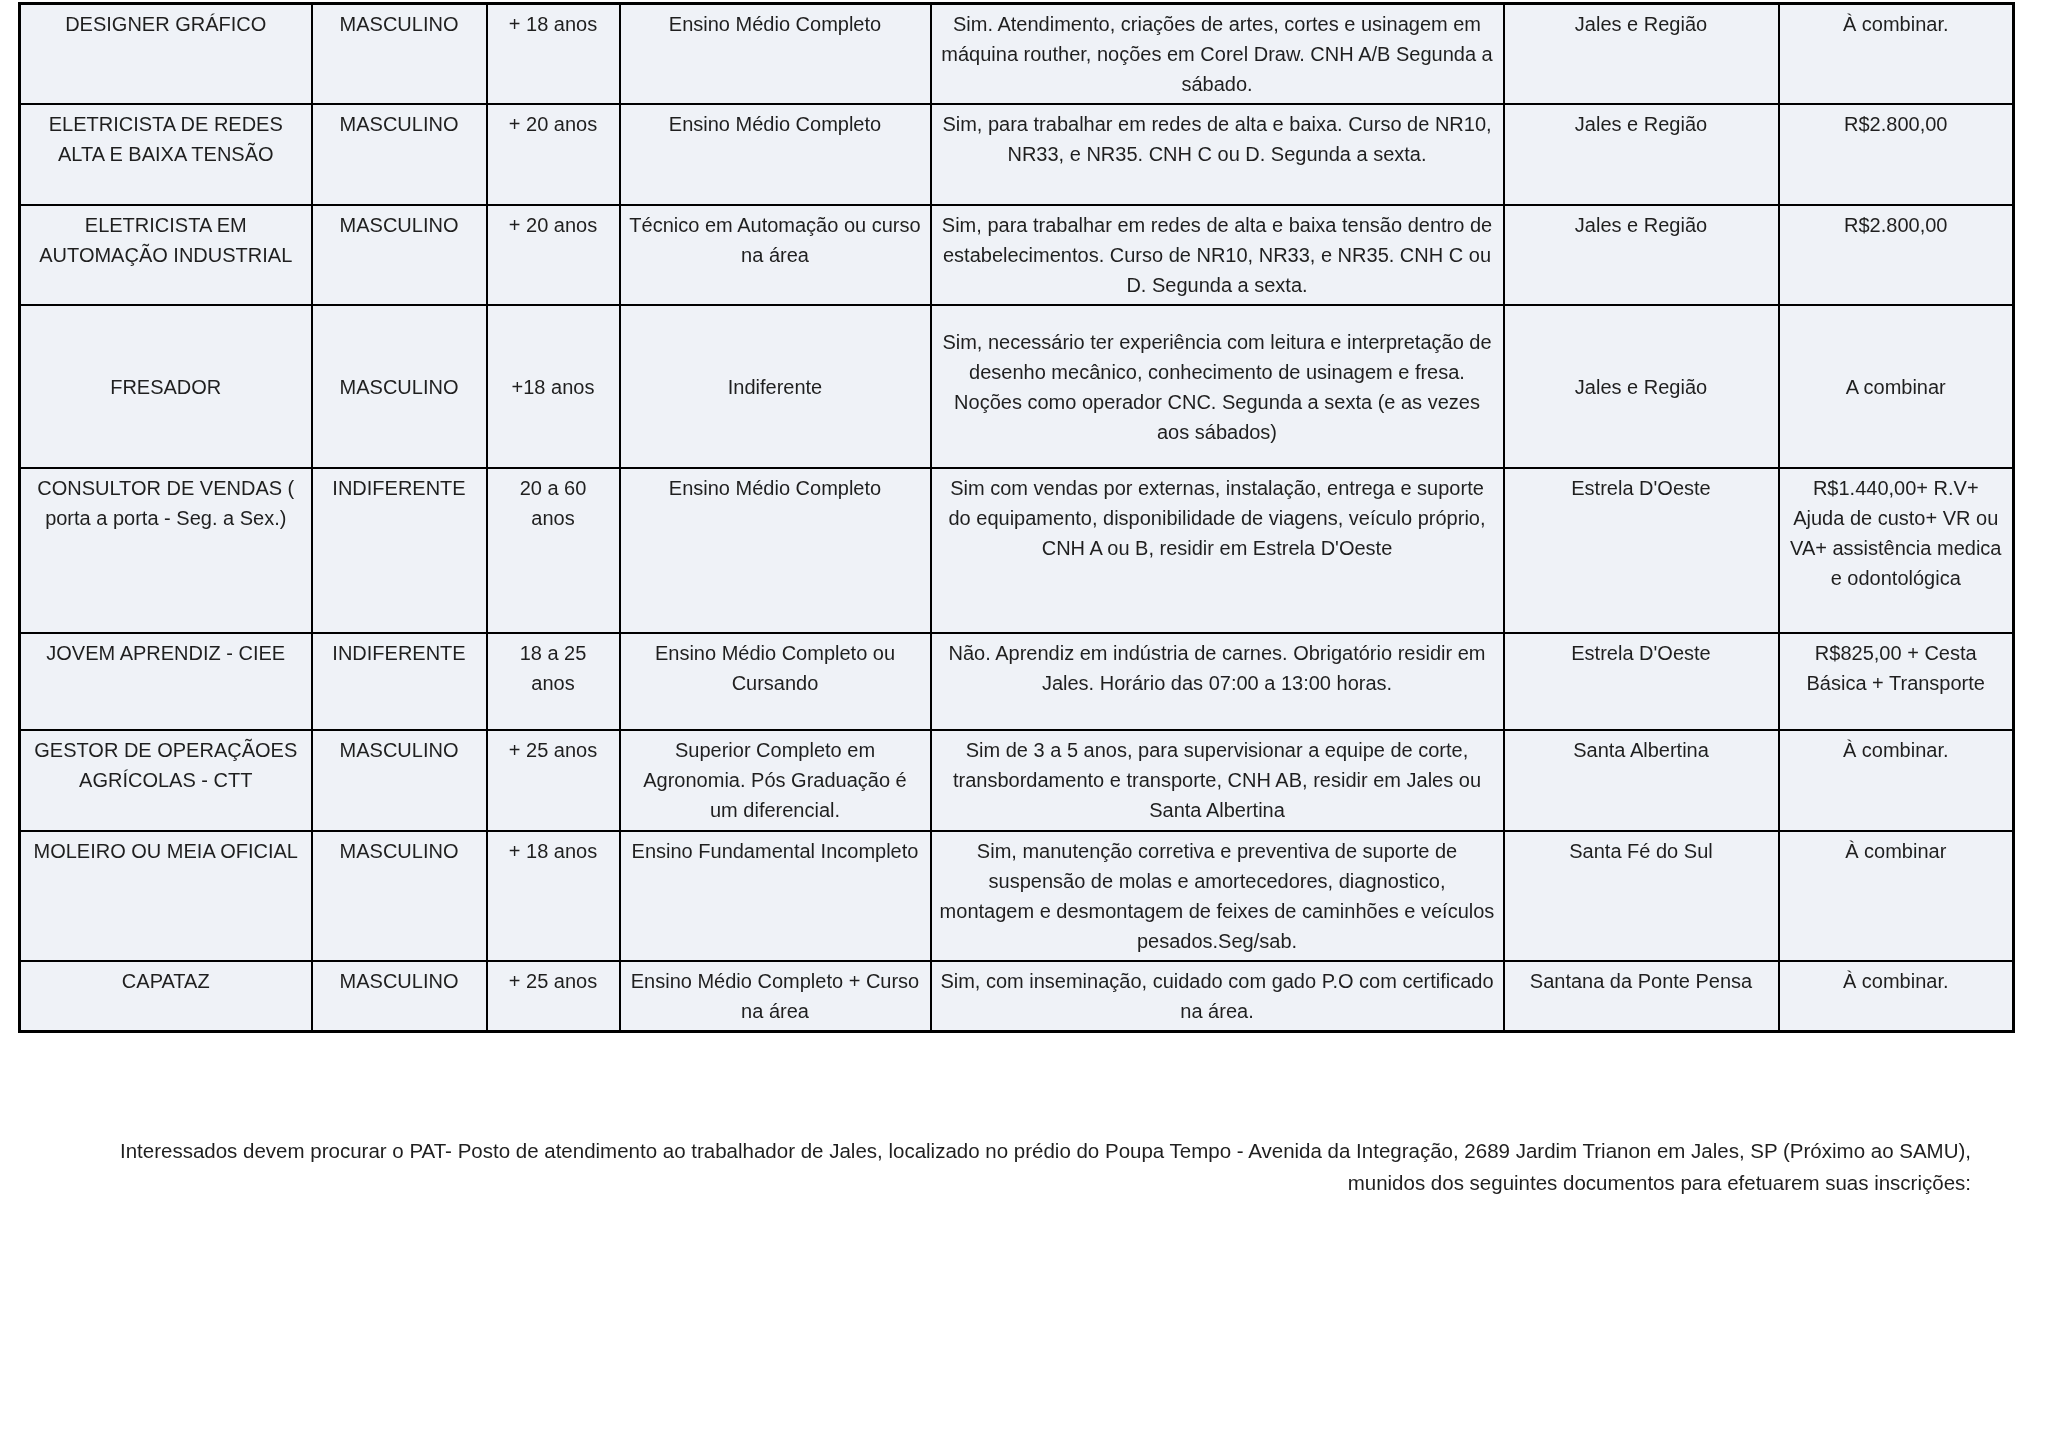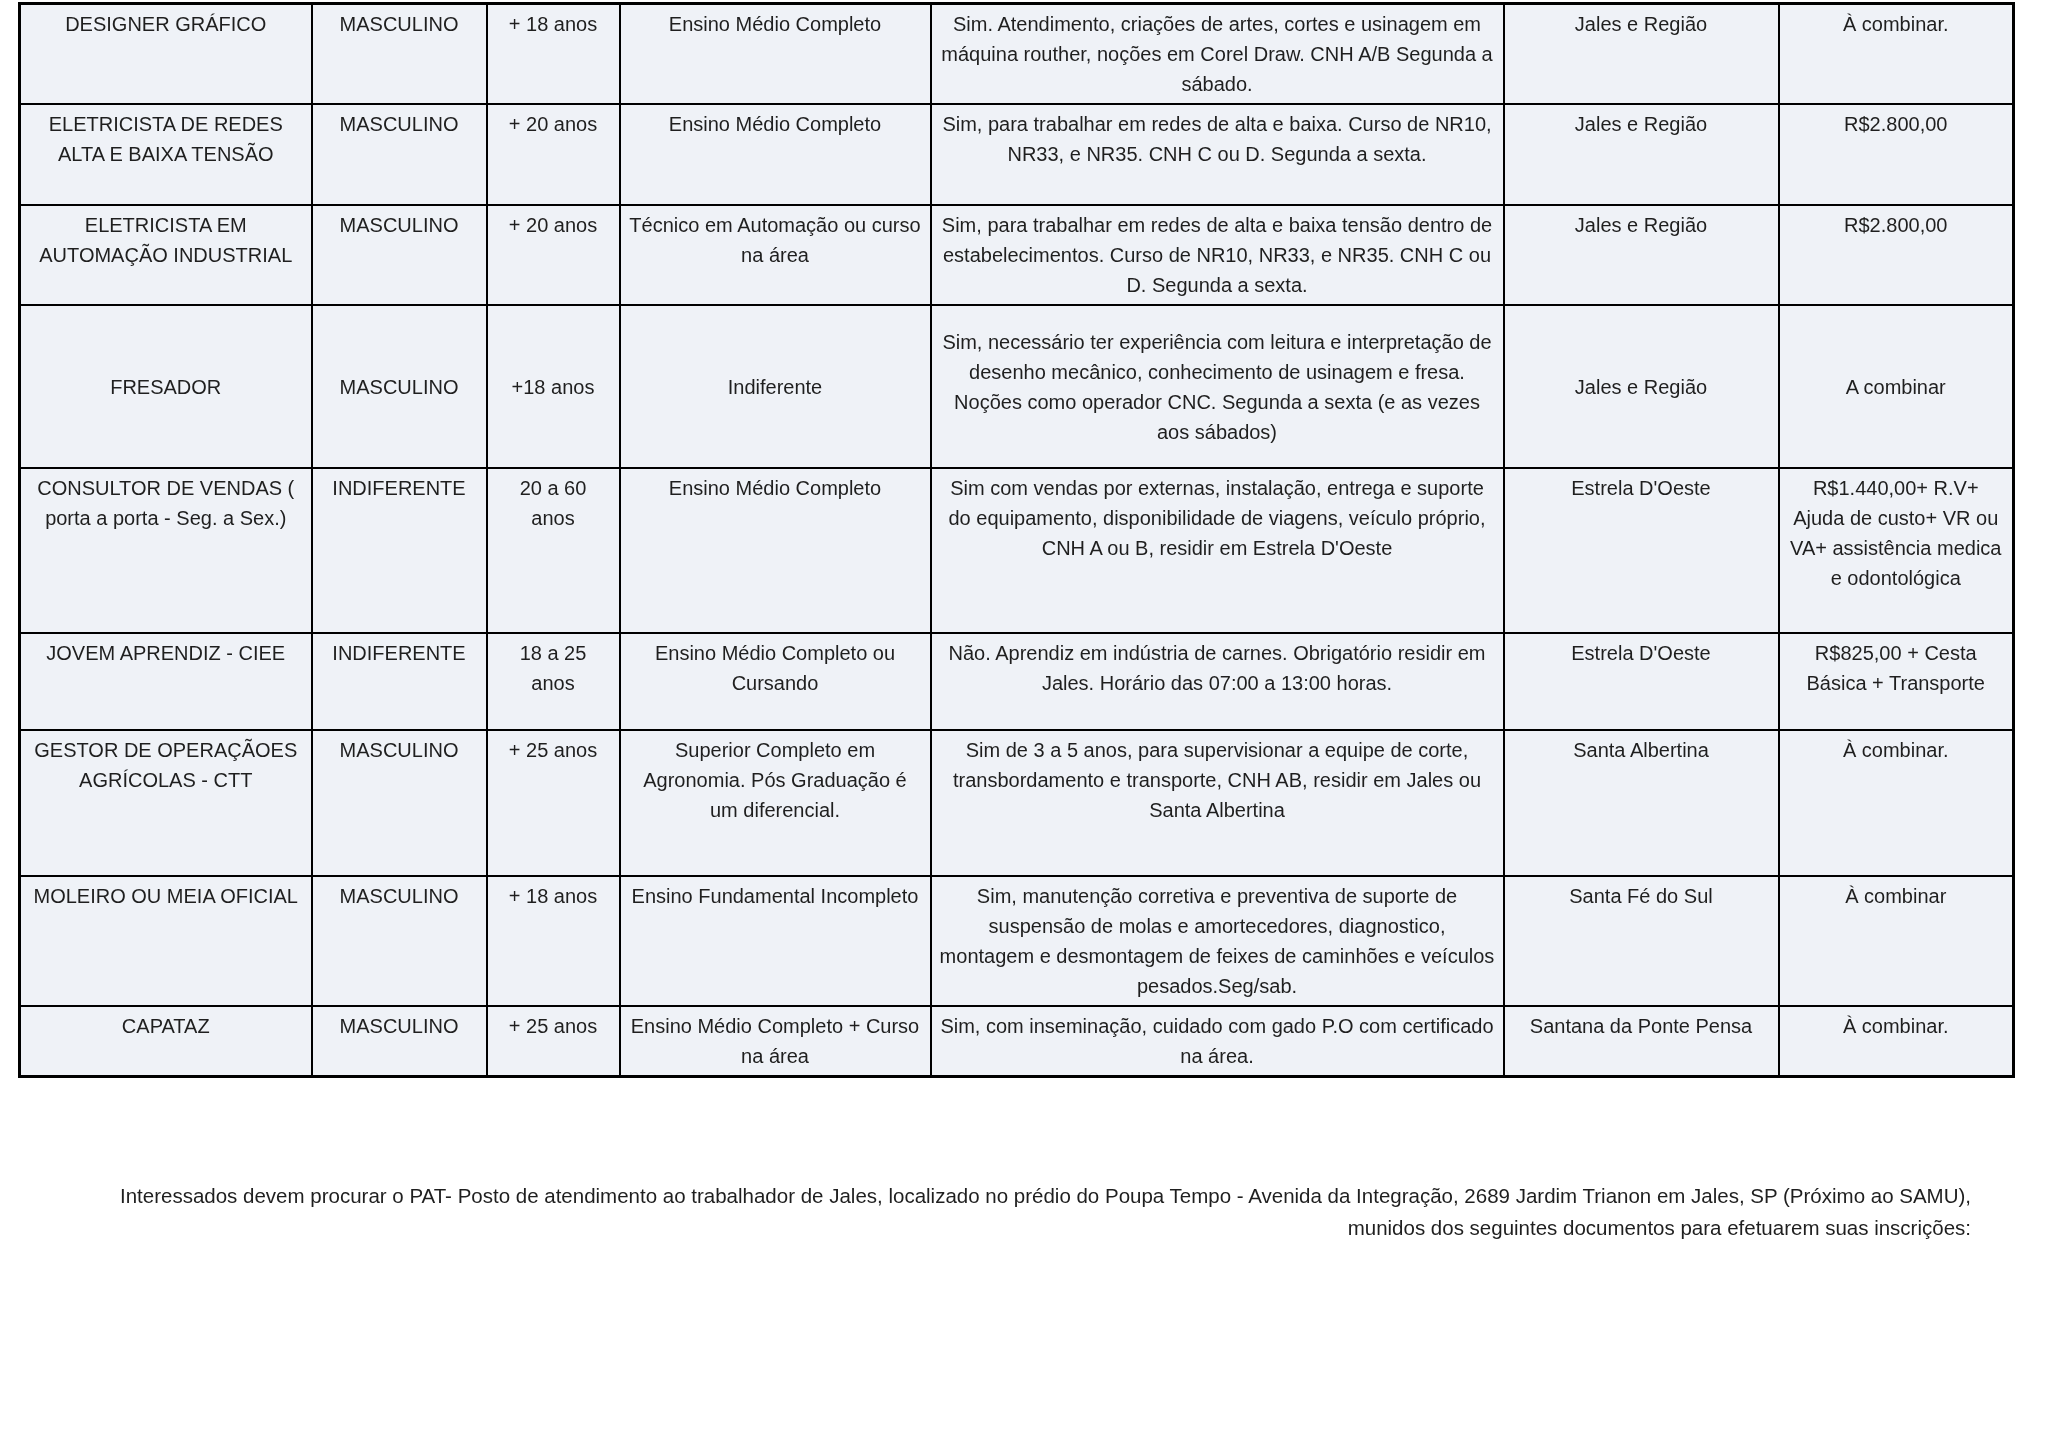--- a/index.html
+++ b/index.html
@@ -106,21 +106,21 @@
         </tr>
         <tr style="height: 97px;">
           <td class="col-0">JOVEM APRENDIZ - CIEE</td>
           <td class="col-1">INDIFERENTE</td>
           <td class="col-2">18 a 25 anos</td>
           <td class="col-3">Ensino Médio Completo ou Cursando</td>
           <td class="col-4">Não. Aprendiz em indústria de carnes. Obrigatório residir em Jales. Horário das 07:00 a 13:00 horas.</td>
           <td class="col-5">Estrela D'Oeste</td>
           <td class="col-6">R$825,00 + Cesta Básica + Transporte</td>
         </tr>
-        <tr style="height: 146px;">
+        <tr style="height: 101px;">
           <td class="col-0">GESTOR DE OPERAÇÃOES AGRÍCOLAS - CTT</td>
           <td class="col-1">MASCULINO</td>
           <td class="col-2">+ 25 anos</td>
           <td class="col-3">Superior Completo em Agronomia. Pós Graduação é um diferencial.</td>
           <td class="col-4">Sim de 3 a 5 anos, para supervisionar a equipe de corte, transbordamento e transporte, CNH AB, residir em Jales ou Santa Albertina</td>
           <td class="col-5">Santa Albertina</td>
           <td class="col-6">À combinar.</td>
         </tr>
         <tr style="height: 97px;">
           <td class="col-0">MOLEIRO OU MEIA OFICIAL</td>

